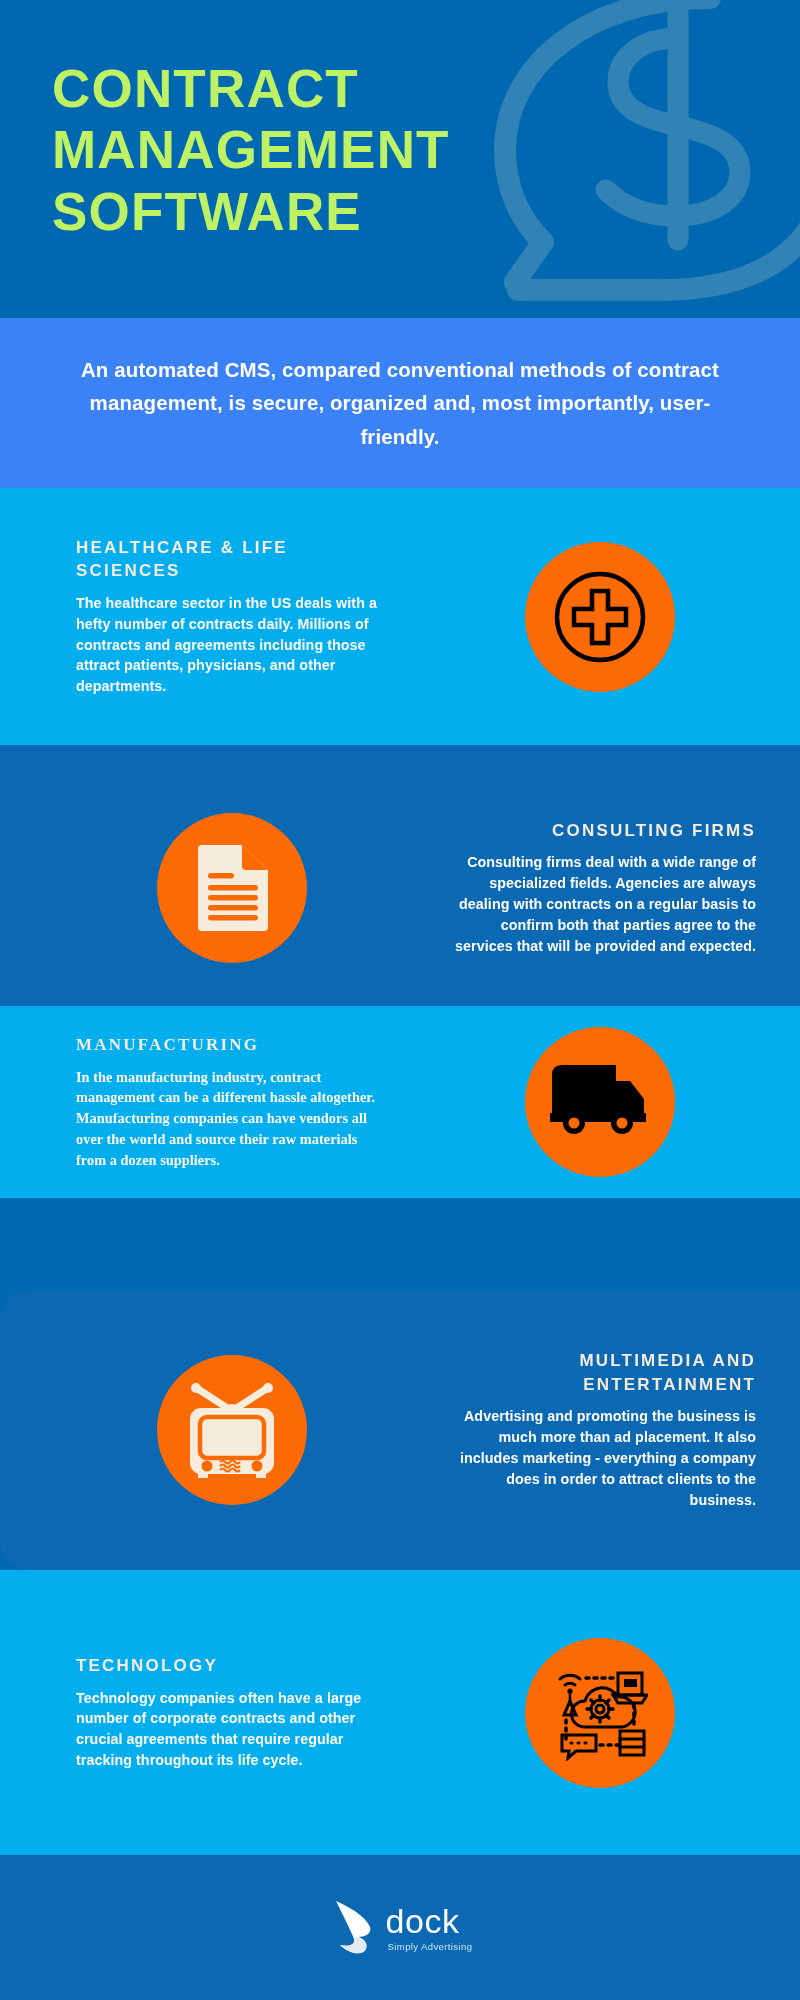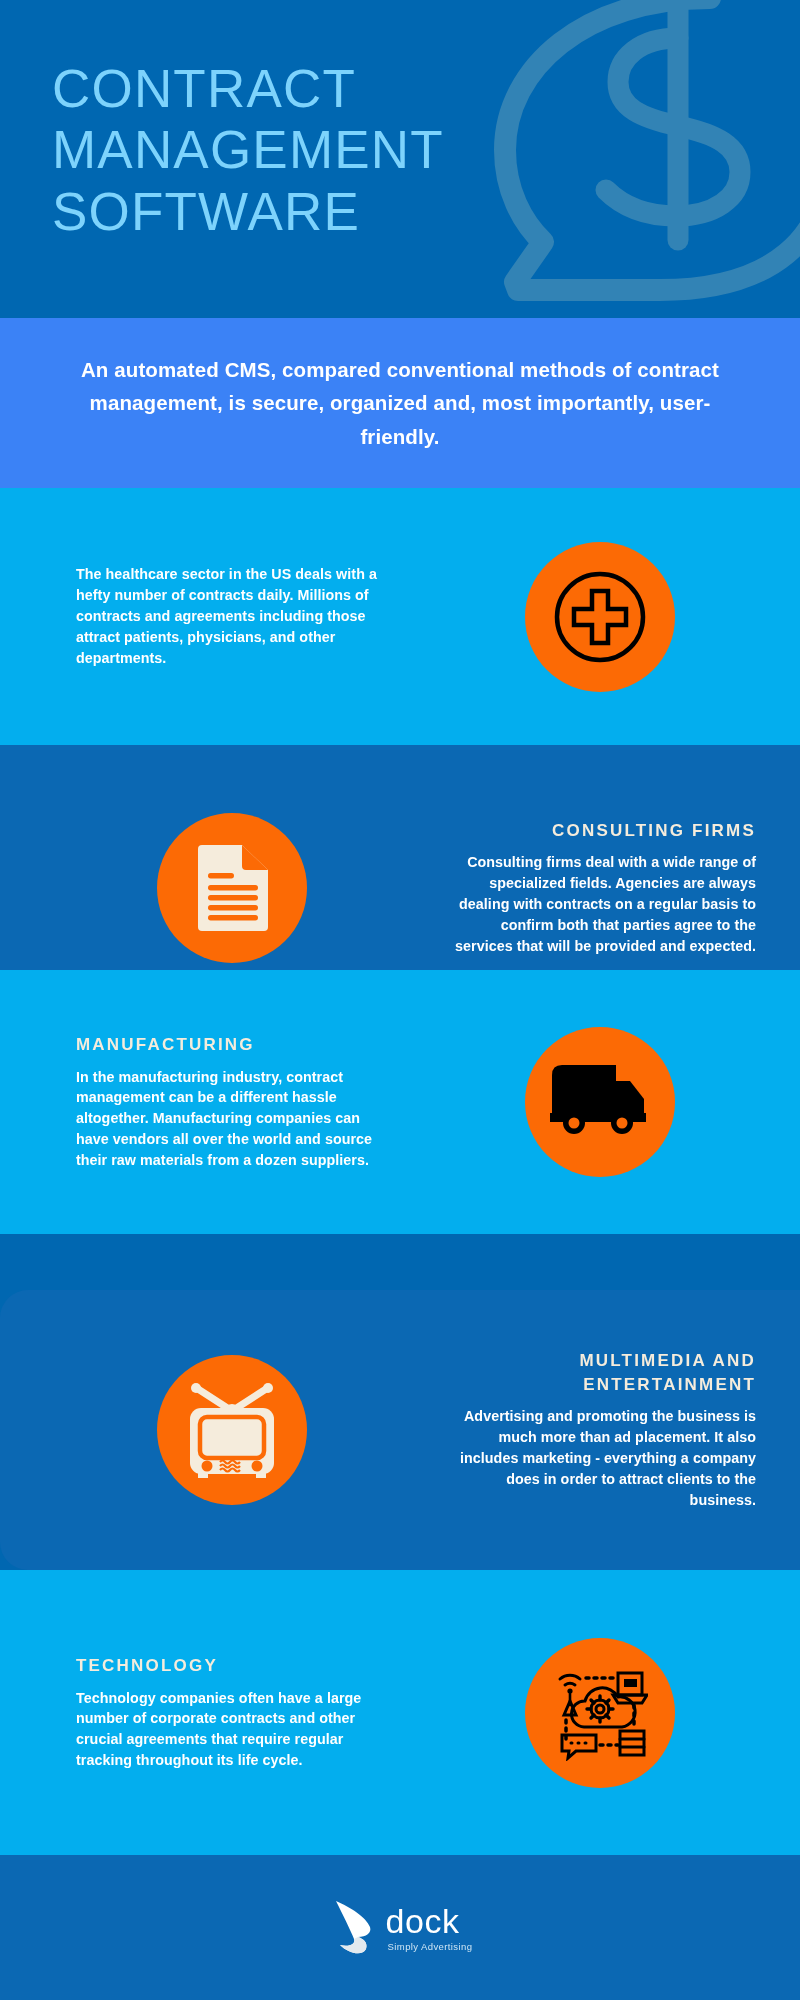--- a/index.html
+++ b/index.html
@@ -34,24 +34,24 @@
     top: -10px;
     width: 420px;
     height: 330px;
     pointer-events: none;
   }
   .header-title {
     position: absolute;
     left: 52px;
     top: 58px;
     width: 600px;
-    color: #7dd3fc;
+    color: #bef264;
     font-size: 53px;
     line-height: 1.16;
-    font-weight: 400;
+    font-weight: 700;
     letter-spacing: 1.2px;
     text-transform: uppercase;
   }
   .header-title .line { display: block; white-space: nowrap; }
 
   
   .banner {
     position: absolute;
     left: 0; top: 318px;
     width: 800px; height: 170px;
@@ -175,20 +175,21 @@
       <span class="line">SOFTWARE</span>
     </div>
   </div>
 
   <div class="banner">
     <div class="banner-text">An automated CMS, compared conventional methods of contract management, is secure, organized and, most importantly, user-friendly.</div>
   </div>
 
   <div class="section light text-left" style="top:488px; height:257px;">
     <div class="sec-text">
+      <div class="sec-heading">HEALTHCARE &amp; LIFE SCIENCES</div>
       <div class="sec-body">The healthcare sector in the US deals with a hefty number of contracts daily. Millions of contracts and agreements including those attract patients, physicians, and other departments.</div>
     </div>
     <div class="sec-icon-wrap">
       <div class="icon-circle">
         <svg width="96" height="96" viewBox="0 0 96 96" aria-hidden="true">
           <circle cx="48" cy="48" r="43" fill="none" stroke="#000" stroke-width="4.5"></circle>
           <path d="M40 22 H56 V40 H74 V56 H56 V74 H40 V56 H22 V40 H40 Z" fill="none" stroke="#000" stroke-width="4.5" stroke-linejoin="miter"></path>
         </svg>
       </div>
     </div>
@@ -209,21 +210,21 @@
           </g>
         </svg>
       </div>
     </div>
     <div class="sec-text">
       <div class="sec-heading">CONSULTING FIRMS</div>
       <div class="sec-body">Consulting firms deal with a wide range of specialized fields. Agencies are always dealing with contracts on a regular basis to confirm both that parties agree to the services that will be provided and expected.</div>
     </div>
   </div>
 
-  <div class="section light text-left" style="top:970px; height:264px;">
+  <div class="section light text-left" style="top:1006px; height:192px;font-family:Liberation Serif, serif;">
     <div class="sec-text">
       <div class="sec-heading">MANUFACTURING</div>
       <div class="sec-body">In the manufacturing industry, contract management can be a different hassle altogether. Manufacturing companies can have vendors all over the world and source their raw materials from a dozen suppliers.</div>
     </div>
     <div class="sec-icon-wrap">
       <div class="icon-circle">
         <svg width="100" height="78" viewBox="0 0 100 78" aria-hidden="true">
           <path d="M2 12 Q2 2 12 2 H66 V56 H2 Z" fill="#000"></path>
           <path d="M66 18 H80 L94 36 V56 H66 Z" fill="#000"></path>
           <rect x="0" y="50" width="96" height="9" fill="#000"></rect>

